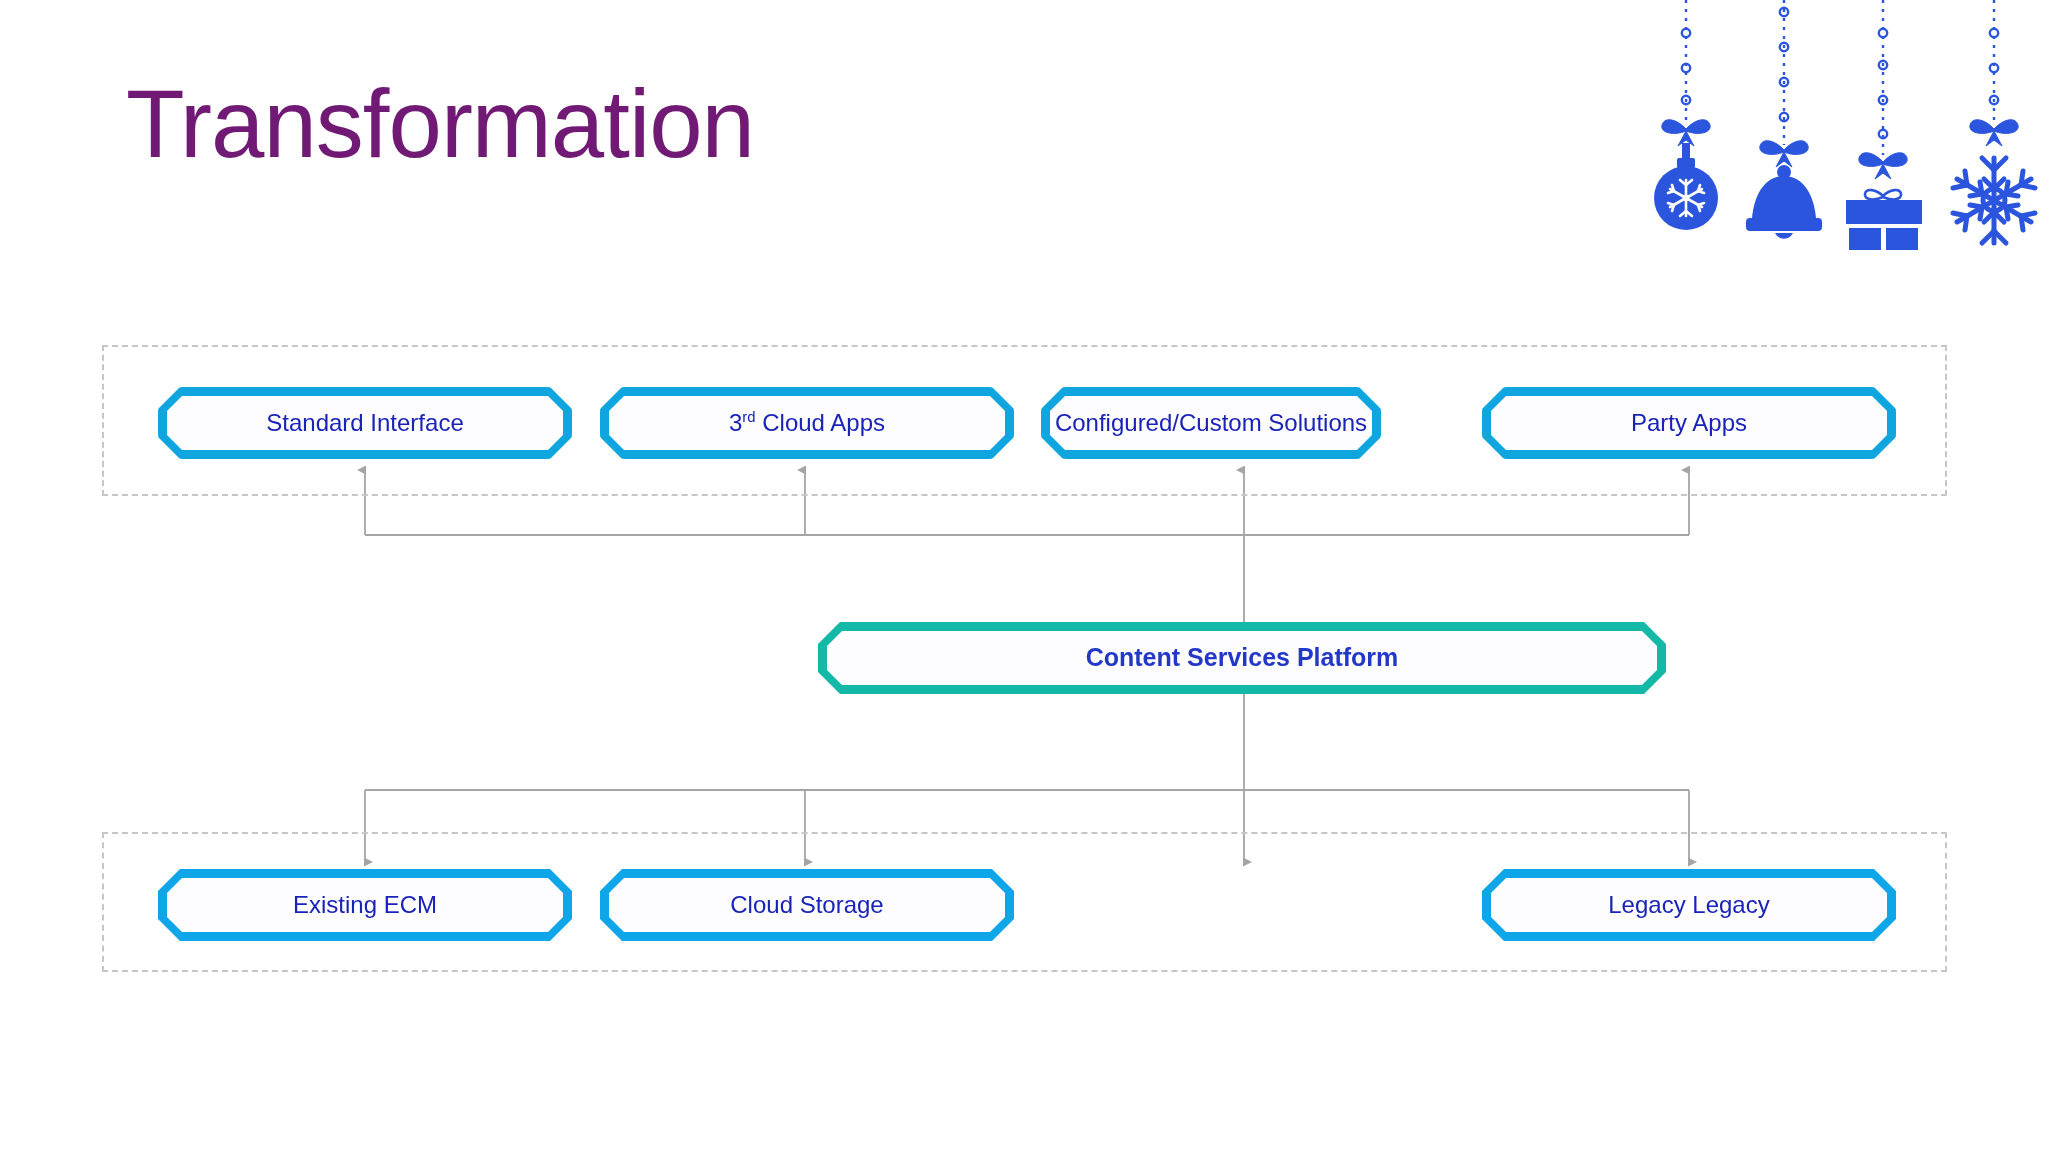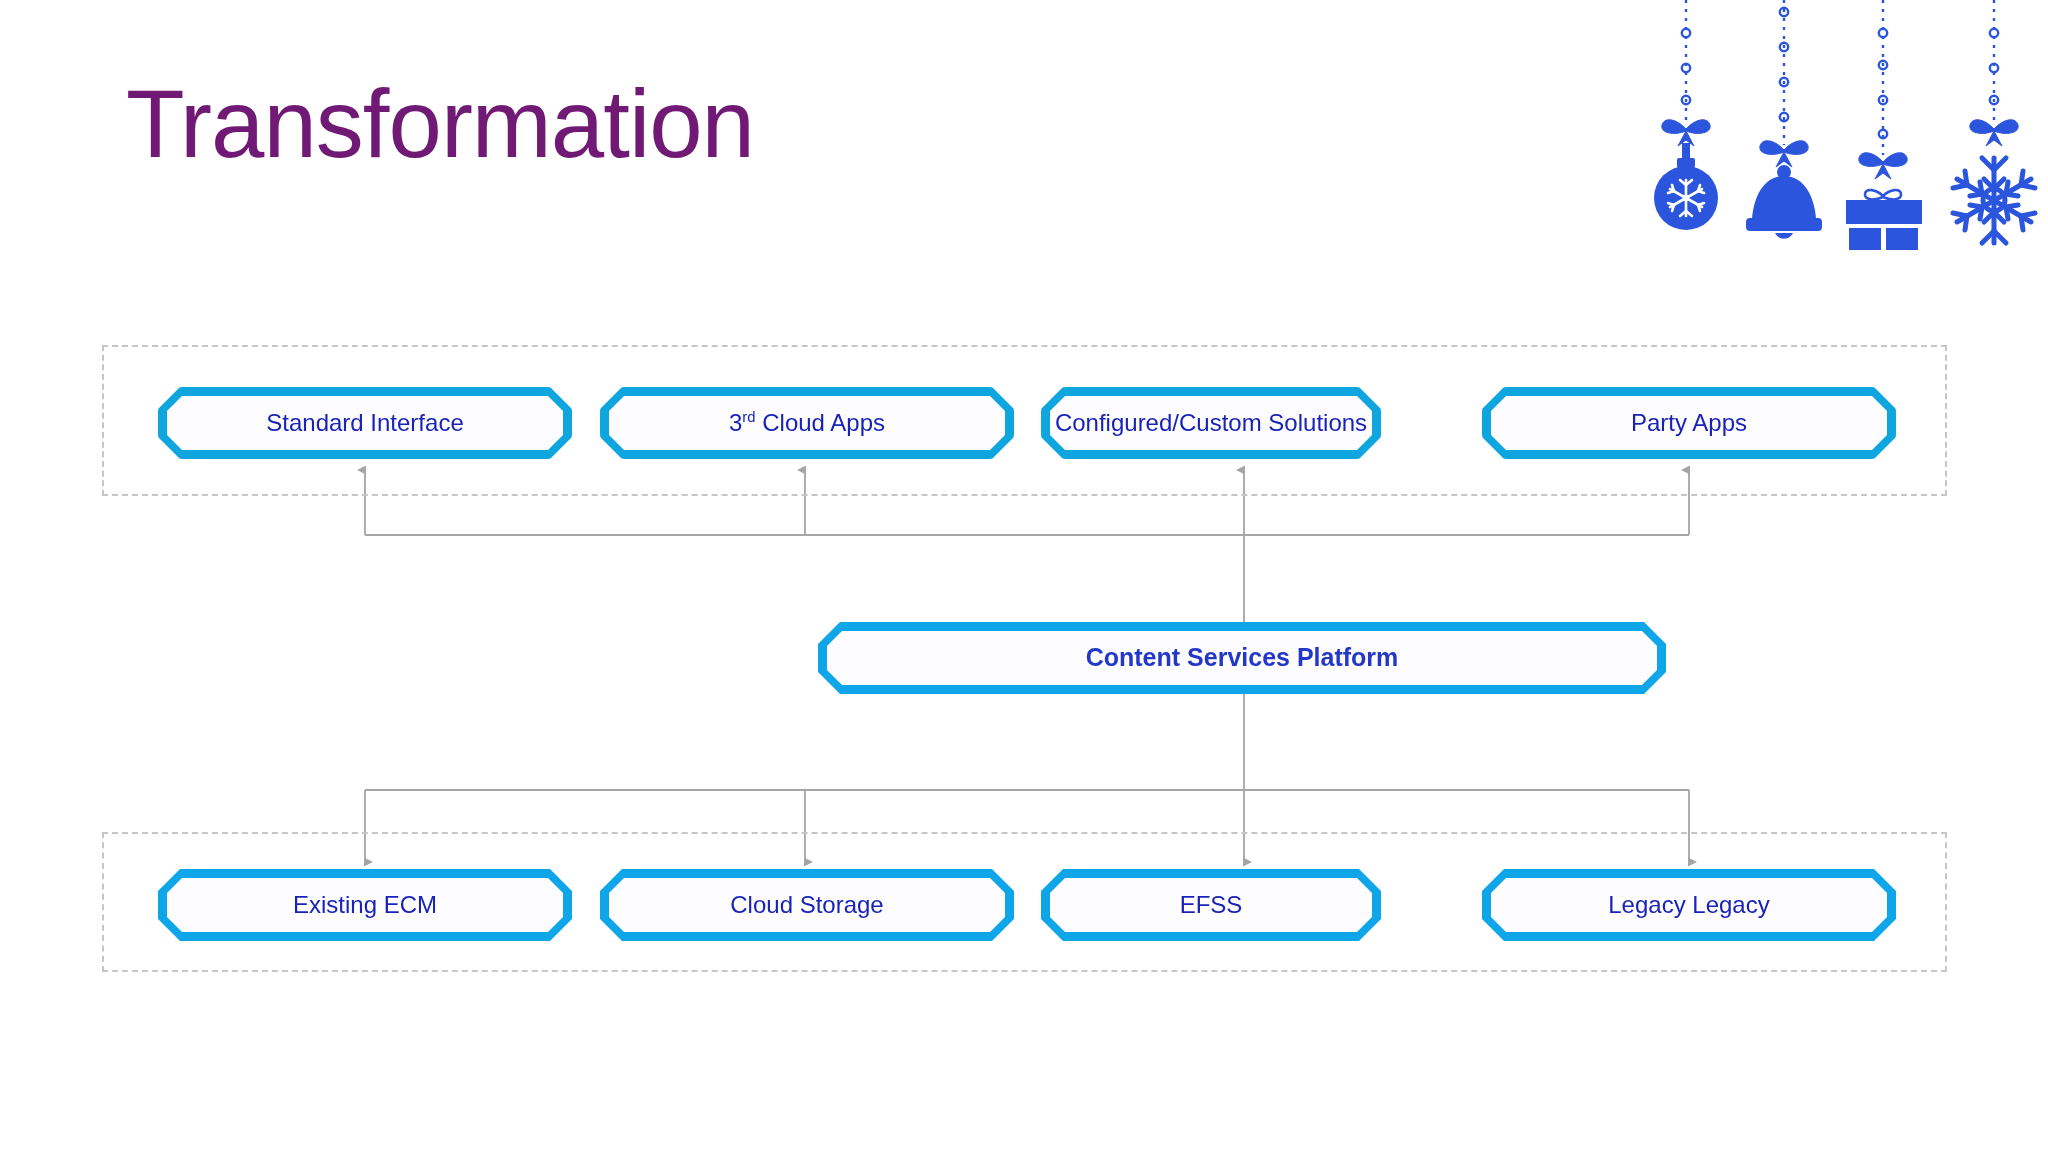--- a/index.html
+++ b/index.html
@@ -98,21 +98,21 @@
   }
   .node-label sup {
     font-size: 0.62em;
     vertical-align: super;
     line-height: 0;
     margin-top: 42px;
   }
 
   .node.cyan   { background: #0FA6E0; border-radius: 25px; }
   .node.purple { background: #0ea5e9; }
-  .node.navy   { background: #0ea5e9; }
+  .node.navy   { background: #14b8a6; }
 
   .node.navy .node-label {
     font-weight: bold;
     color: #2338c9;
     font-size: 25px;
   }
 
   
   .row-top    { top: 387px;  height: 72px; }
   .row-bottom { top: 869px;  height: 72px; }
@@ -319,23 +319,19 @@
   <div class="node purple row-bottom col-1">
     <div class="node-inner"></div>
     <span class="node-label">Existing ECM</span>
   </div>
 
   <div class="node purple row-bottom col-2">
     <div class="node-inner"></div>
     <span class="node-label">Cloud Storage</span>
   </div>
 
-  <div class="node purple row-bottom col-3">
-    <div class="node-inner"></div>
-    <span class="node-label">EFSS</span>
-  </div>
 
   <div class="node purple row-bottom col-4">
     <div class="node-inner"></div>
     <span class="node-label">Legacy Legacy</span>
   </div>
 
 </div>
 
 </body></html>

